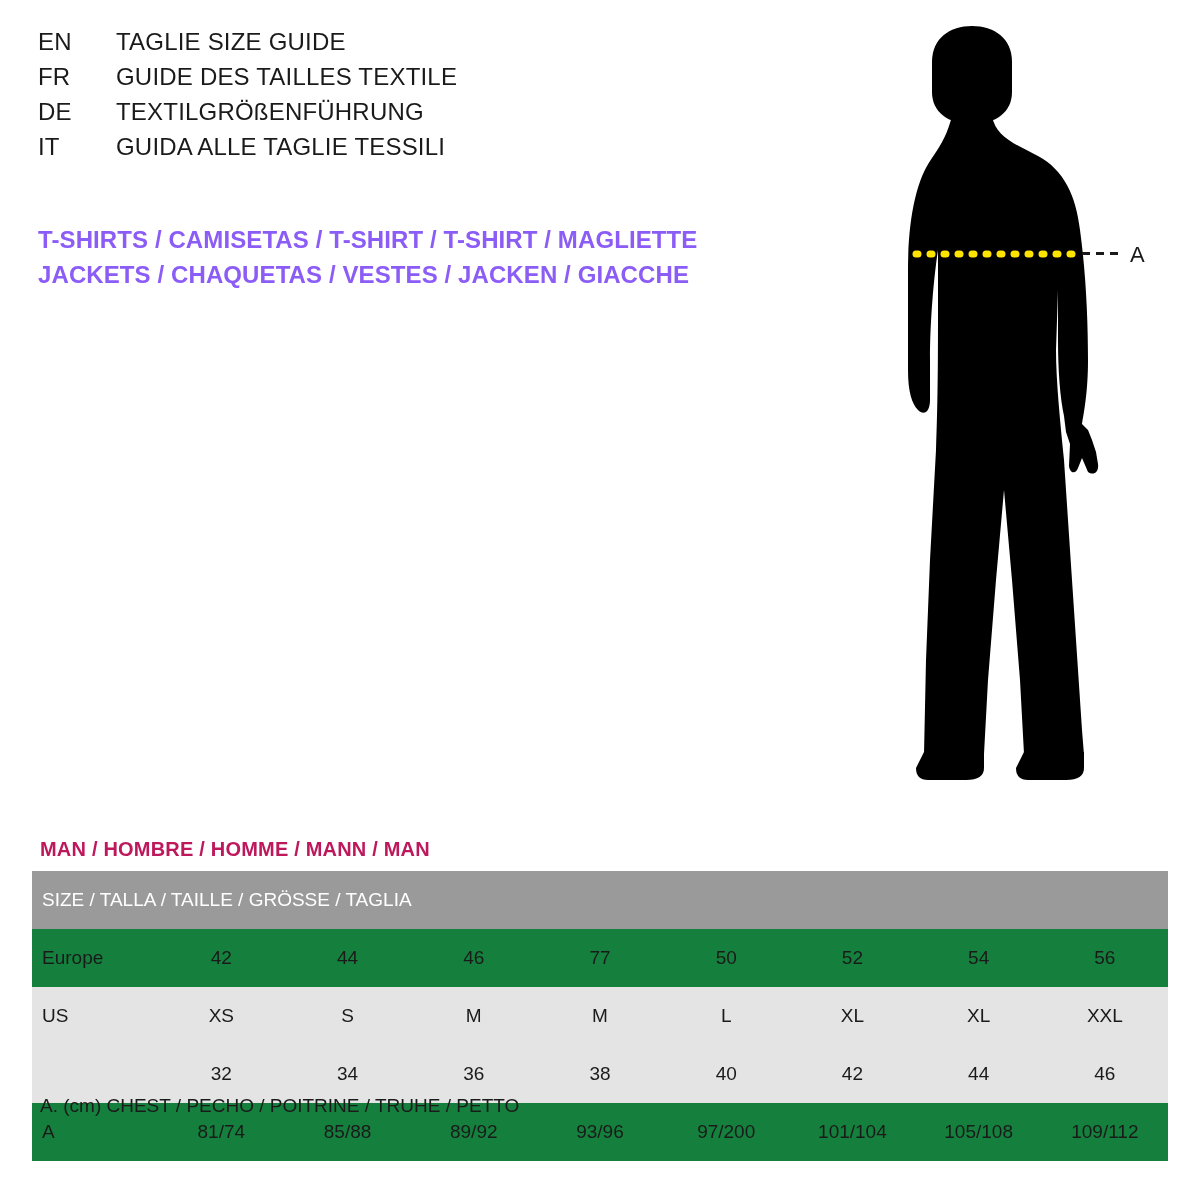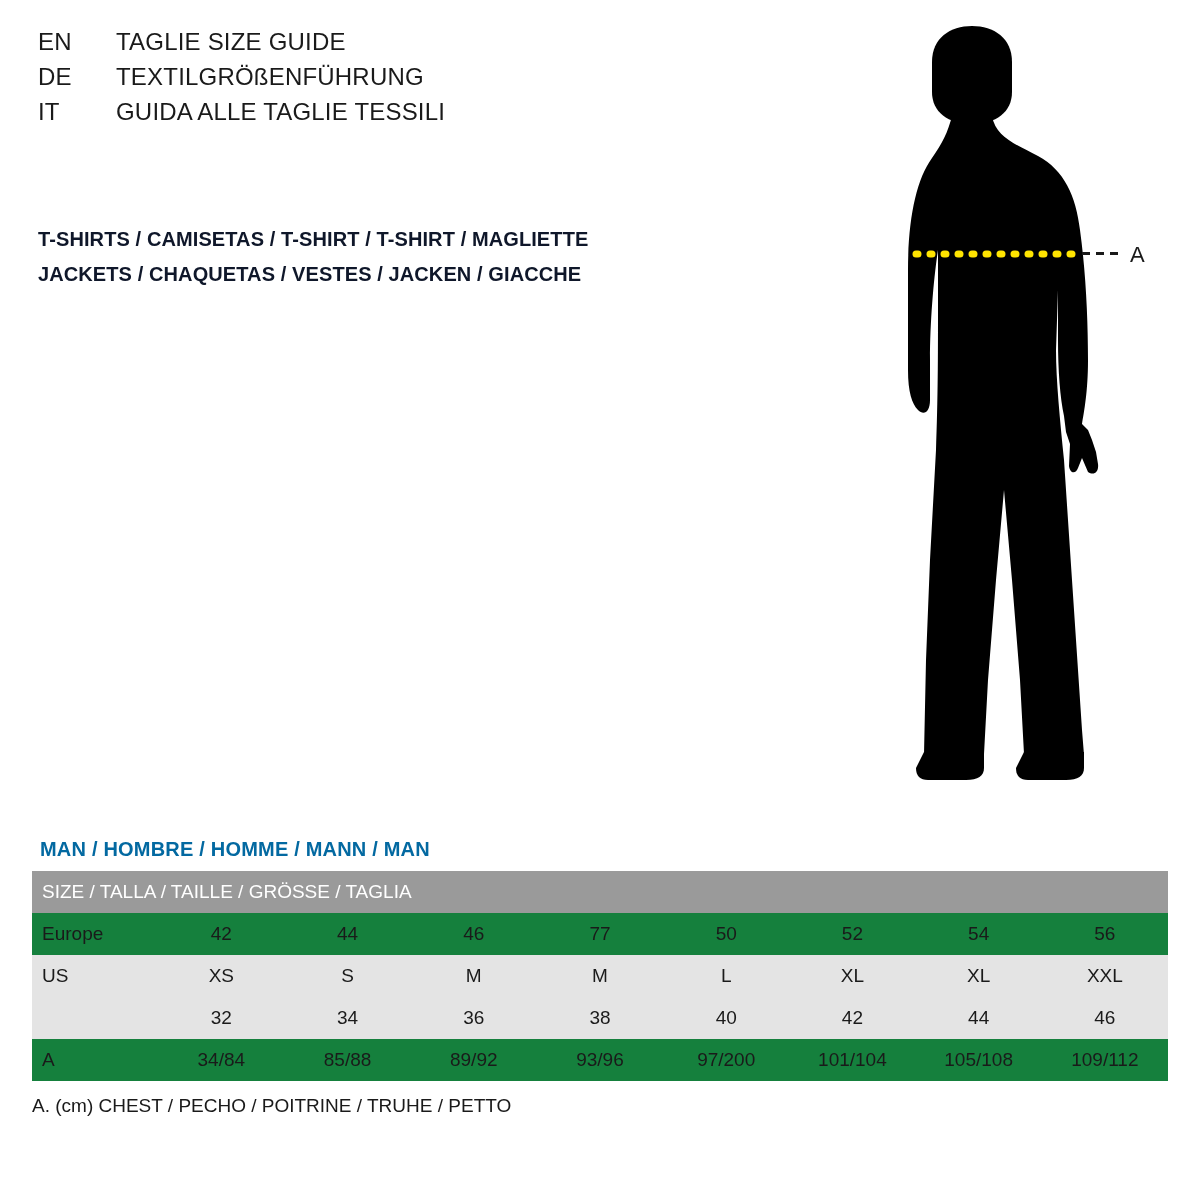--- a/index.html
+++ b/index.html
@@ -40,25 +40,25 @@
     color: #1a1a1a;
   }
 
   
   .category-block {
     position: absolute;
     left: 38px;
     top: 222px;
   }
   .category-line {
-    font-size: 20px;
+    font-size: 24px;
     font-weight: bold;
     letter-spacing: 0.1px;
     line-height: 35px;
-    color: #0f172a;
+    color: #8b5cf6;
     white-space: nowrap;
   }
 
   
   .figure-wrap {
     position: absolute;
     left: 820px;
     top: 20px;
     width: 360px;
     height: 770px;
@@ -87,30 +87,30 @@
     position: absolute;
     left: 32px;
     top: 838px;
     width: 1136px;
   }
   .section-title {
     font-size: 20px;
     font-weight: bold;
     letter-spacing: 0.2px;
     margin: 0 0 10px 8px;
-    color: #0369a1;
+    color: #be185d;
   }
   table.size-table {
     border-collapse: collapse;
     width: 1136px;
     table-layout: fixed;
     font-size: 19px;
   }
   table.size-table td {
-    padding: 4px;
+    padding: 12px;
     height: 34px;
     text-align: center;
     vertical-align: middle;
     color: #1a1a1a;
   }
   table.size-table td.rowlabel {
     text-align: left;
     padding-left: 10px;
     width: 170px;
   }
@@ -125,33 +125,37 @@
   tr.shade td {
     background: #e4e4e4;
     margin-top: 48px;
   }
   tr.plain td {
     background: #15803d;
   }
 
   .footnote {
     position: absolute;
-    left: 32px;
+    left: 40px;
     top: 1095px;
     font-size: 19px;
     color: #1a1a1a;
   }
 </style>
 </head>
 <body>
 
 <div class="lang-block">
   <div class="lang-row">
     <span class="lang-code">EN</span>
     <span class="lang-text">TAGLIE SIZE GUIDE</span>
+  </div>
+  <div class="lang-row">
+    <span class="lang-code">FR</span>
+    <span class="lang-text">GUIDE DES TAILLES TEXTILE</span>
   </div>
   <div class="lang-row">
     <span class="lang-code">DE</span>
     <span class="lang-text">TEXTILGRÖßENFÜHRUNG</span>
   </div>
   <div class="lang-row">
     <span class="lang-code">IT</span>
     <span class="lang-text">GUIDA ALLE TAGLIE TESSILI</span>
   </div>
 </div>
@@ -222,21 +226,21 @@
         <td>34</td>
         <td>36</td>
         <td>38</td>
         <td>40</td>
         <td>42</td>
         <td>44</td>
         <td>46</td>
       </tr>
       <tr class="plain">
         <td class="rowlabel">A</td>
-        <td>34/84</td>
+        <td>81/74</td>
         <td>85/88</td>
         <td>89/92</td>
         <td>93/96</td>
         <td>97/200</td>
         <td>101/104</td>
         <td>105/108</td>
         <td>109/112</td>
       </tr>
     </tbody>
   </table>

